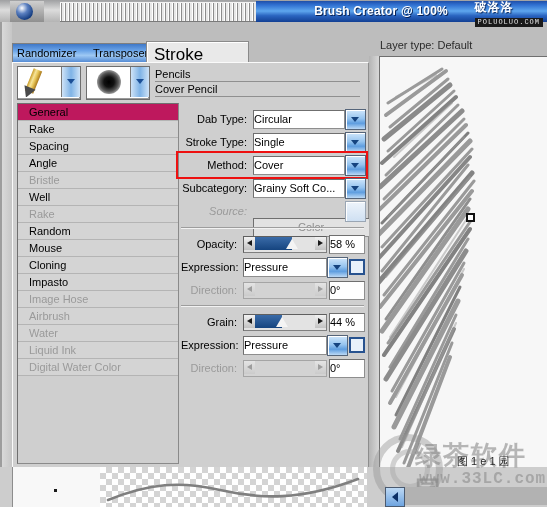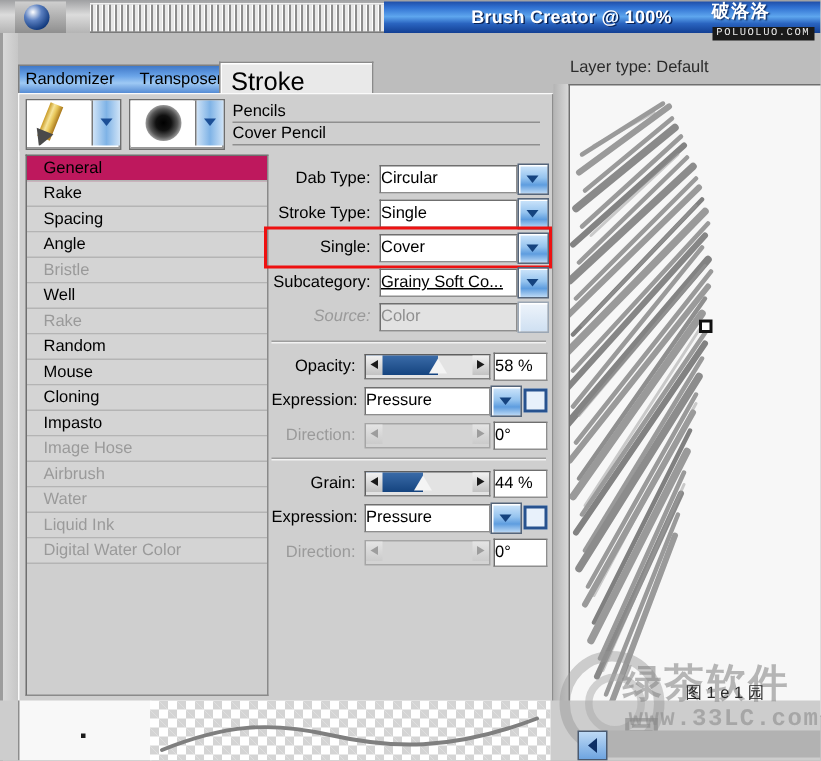--- a/index.html
+++ b/index.html
@@ -238,35 +238,35 @@
         <div class="ddbtn" style="left:164px;top:-1px;"></div>
       </div>
 
       <div class="row" style="left:0;top:30px;width:183px;">
         <div class="lbl" style="width:66px;left:0;">Stroke Type:</div>
         <div class="fld" style="left:72px;top:0;width:90px;">Single</div>
         <div class="ddbtn" style="left:164px;top:-1px;"></div>
       </div>
 
       <div class="row" style="left:0;top:53px;width:183px;">
-        <div class="lbl" style="width:66px;left:0;">Single:</div>
+        <div class="lbl" style="width:66px;left:0;">Method:</div>
         <div class="fld" style="left:72px;top:0;width:90px;">Cover</div>
         <div class="ddbtn" style="left:164px;top:-1px;"></div>
       </div>
       <div class="hilite" style="left:-5px;top:48px;width:188px;height:24px;"></div>
 
       <div class="row" style="left:0;top:76px;width:183px;">
         <div class="lbl" style="width:66px;left:0;">Subcategory:</div>
-        <div class="fld" style="left:72px;top:0;width:90px;text-decoration:underline;">Grainy Soft Co...</div>
+        <div class="fld" style="left:72px;top:0;width:90px;">Grainy Soft Co...</div>
         <div class="ddbtn" style="left:164px;top:-1px;"></div>
       </div>
 
       <div class="row" style="left:0;top:99px;width:183px;">
         <div class="lbl dis" style="width:66px;left:0;font-style:italic;">Source:</div>
-        <div class="fld dis" style="left:72px;top:0;width:90px;">Color</div>
+        <div class="fld dis" style="left:72px;top:16px;width:90px;padding-left:44px;">Color</div>
         <div class="ddbtn dis" style="left:164px;top:-1px;"></div>
       </div>
 
       <div class="sep" style="left:0;top:124px;width:183px;"></div>
 
       <div class="row" style="left:0;top:132px;width:183px;">
         <div class="lbl" style="width:56px;left:0;">Opacity:</div>
         <div class="sld" style="left:62px;top:1px;width:82px;">
           <div class="fill" style="width:48px;"></div>
           <div class="cap l"></div>

